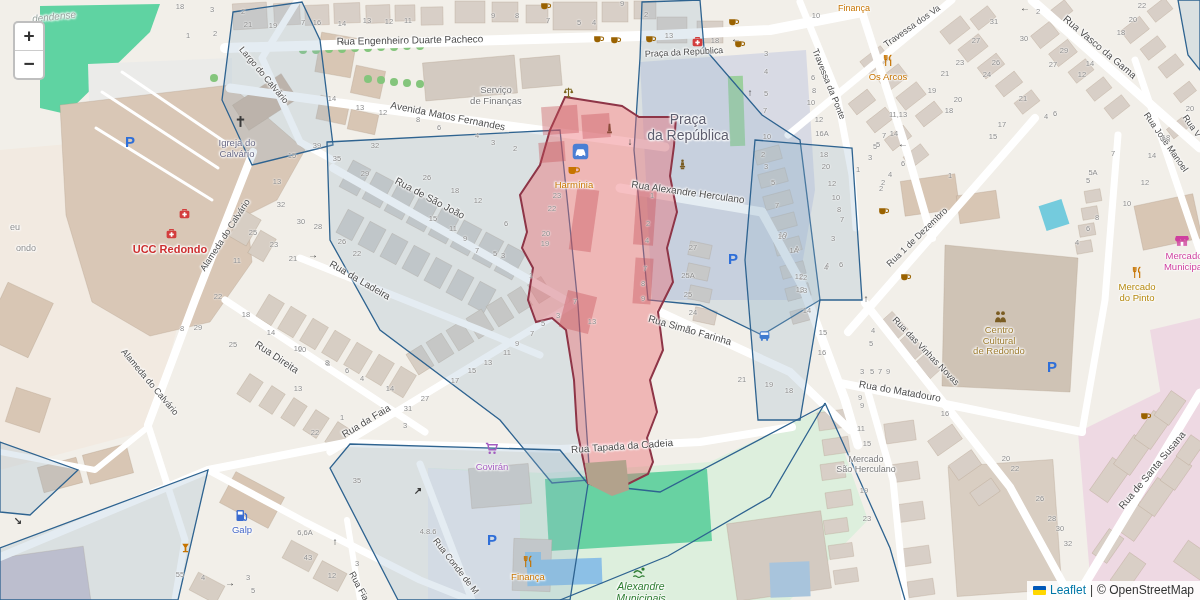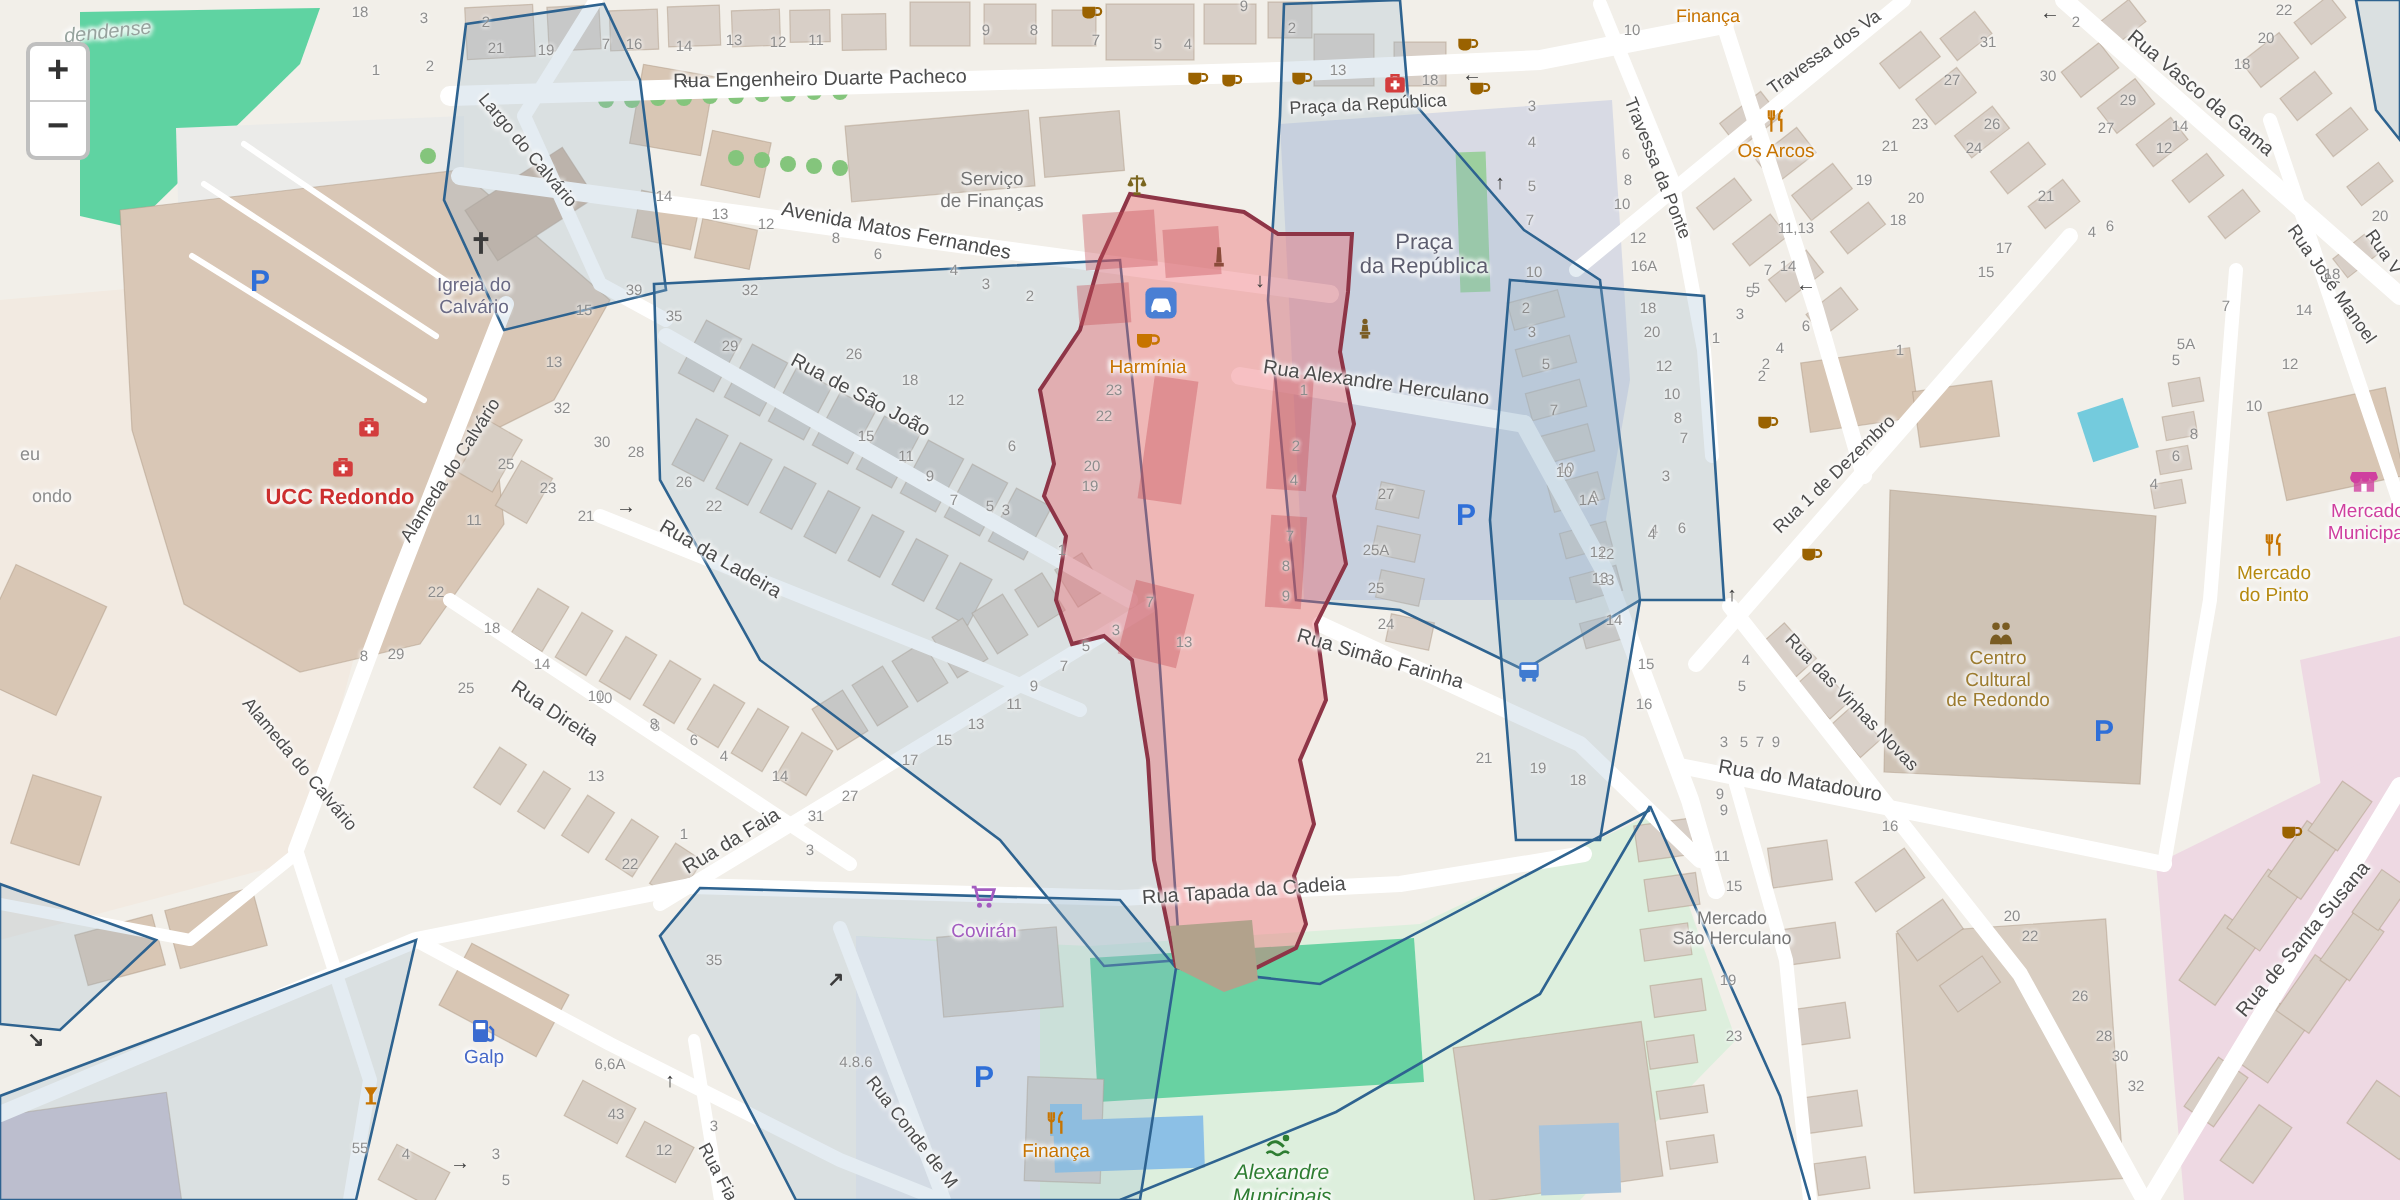--- a/index.html
+++ b/index.html
@@ -304,21 +304,21 @@
       <span class="lbl" style="left: 150px; top: 382px; font-size: 9px; transform: translate(-50%, -50%) rotate(50deg);">Alameda do Calvário</span>
       <span class="lbl" style="left: 1152px; top: 470px; font-size: 10px; transform: translate(-50%, -50%) rotate(-50deg);">Rua de Santa Susana</span>
       <span class="lbl" style="left: 32px; top: 11px; font-size: 10px; color: rgb(151, 163, 158); font-style: italic; transform: rotate(-6deg);">dendense</span>
       <span class="lbl" style="left: 10px; top: 222px; font-size: 9px; color: rgb(141, 141, 141); transform: rotate(0deg);">eu</span>
       <span class="lbl" style="left: 16px; top: 243px; font-size: 9px; color: rgb(141, 141, 141); transform: rotate(0deg);">ondo</span>
       <span class="lbl" style="left: 838px; top: 3px; font-size: 9px; color: rgb(199, 116, 0); transform: rotate(0deg);">Finança</span>
       <div class="lbl pl" style="left: 496px; top: 96px; font-size: 9.5px; color: rgb(117, 117, 117); transform: translate(-50%, -50%);">
         <div>Serviço</div>
         <div>de Finanças</div>
       </div>
-      <div class="lbl pl" style="left: 712px; top: 128px; font-size: 11px; color: rgb(93, 93, 110); transform: translate(-50%, -50%);">
+      <div class="lbl pl" style="left: 688px; top: 128px; font-size: 14px; color: rgb(93, 93, 110); transform: translate(-50%, -50%);">
         <div>Praça</div>
         <div>da República</div>
       </div>
       <div class="lbl pl" style="left: 237px; top: 149px; font-size: 9.5px; color: rgb(106, 106, 133); transform: translate(-50%, -50%);">
         <div>Igreja do</div>
         <div>Calvário</div>
       </div>
       <div class="lbl pl" style="left: 866px; top: 464px; font-size: 9px; color: rgb(120, 120, 120); transform: translate(-50%, -50%);">
         <div>Mercado</div>
         <div>São Herculano</div>
@@ -722,13 +722,22 @@
           <circle cx="8.4" cy="10" r="1" fill="#3f7bd0"></circle>
         </svg></span>
     </div>
 
   <div class="zoomctl">
     <a>+</a>
     <div class="sep"></div>
     <a>−</a>
   </div>
 
+  <div class="attr">
+    <span class="flag" id="uaflag">
+        <div style="background: rgb(0, 87, 183);"></div>
+        <div style="background: rgb(255, 215, 0);"></div>
+      </span>
+    <a class="lf" href="#">Leaflet</a>
+    <span>|</span>
+    <a class="osm" href="#">© OpenStreetMap</a>
+  </div>
 </div>
 
 </body></html>

